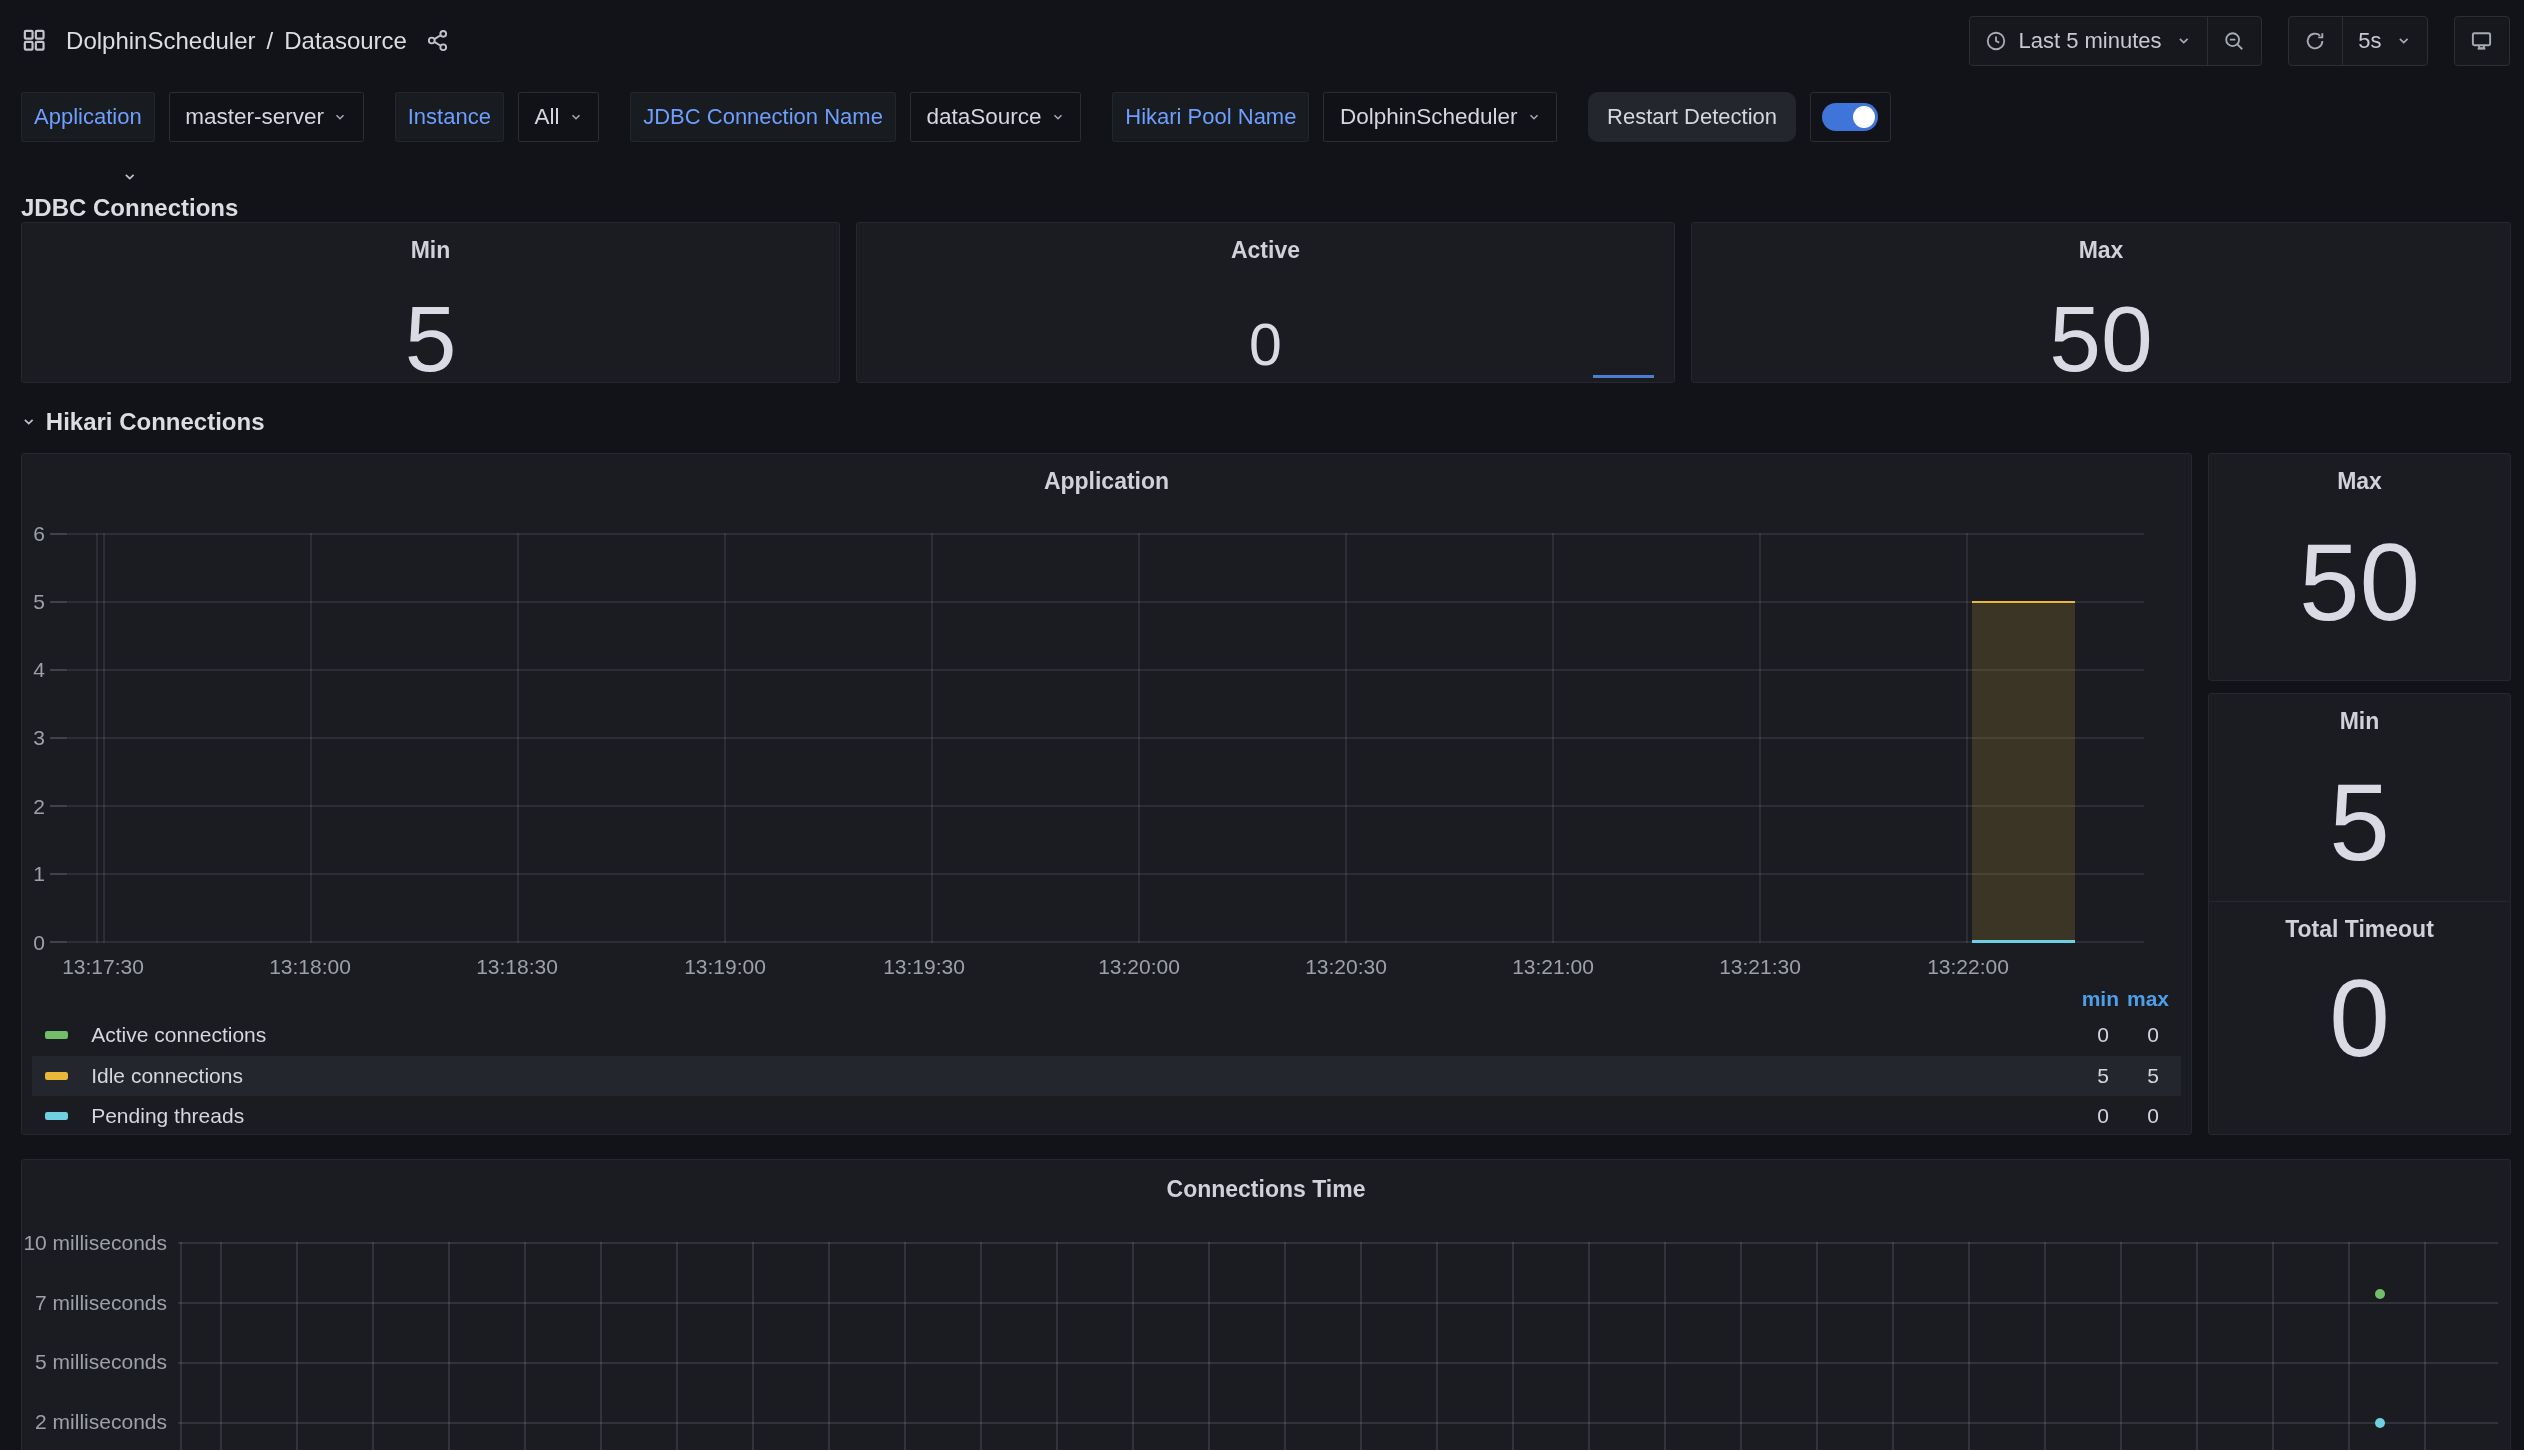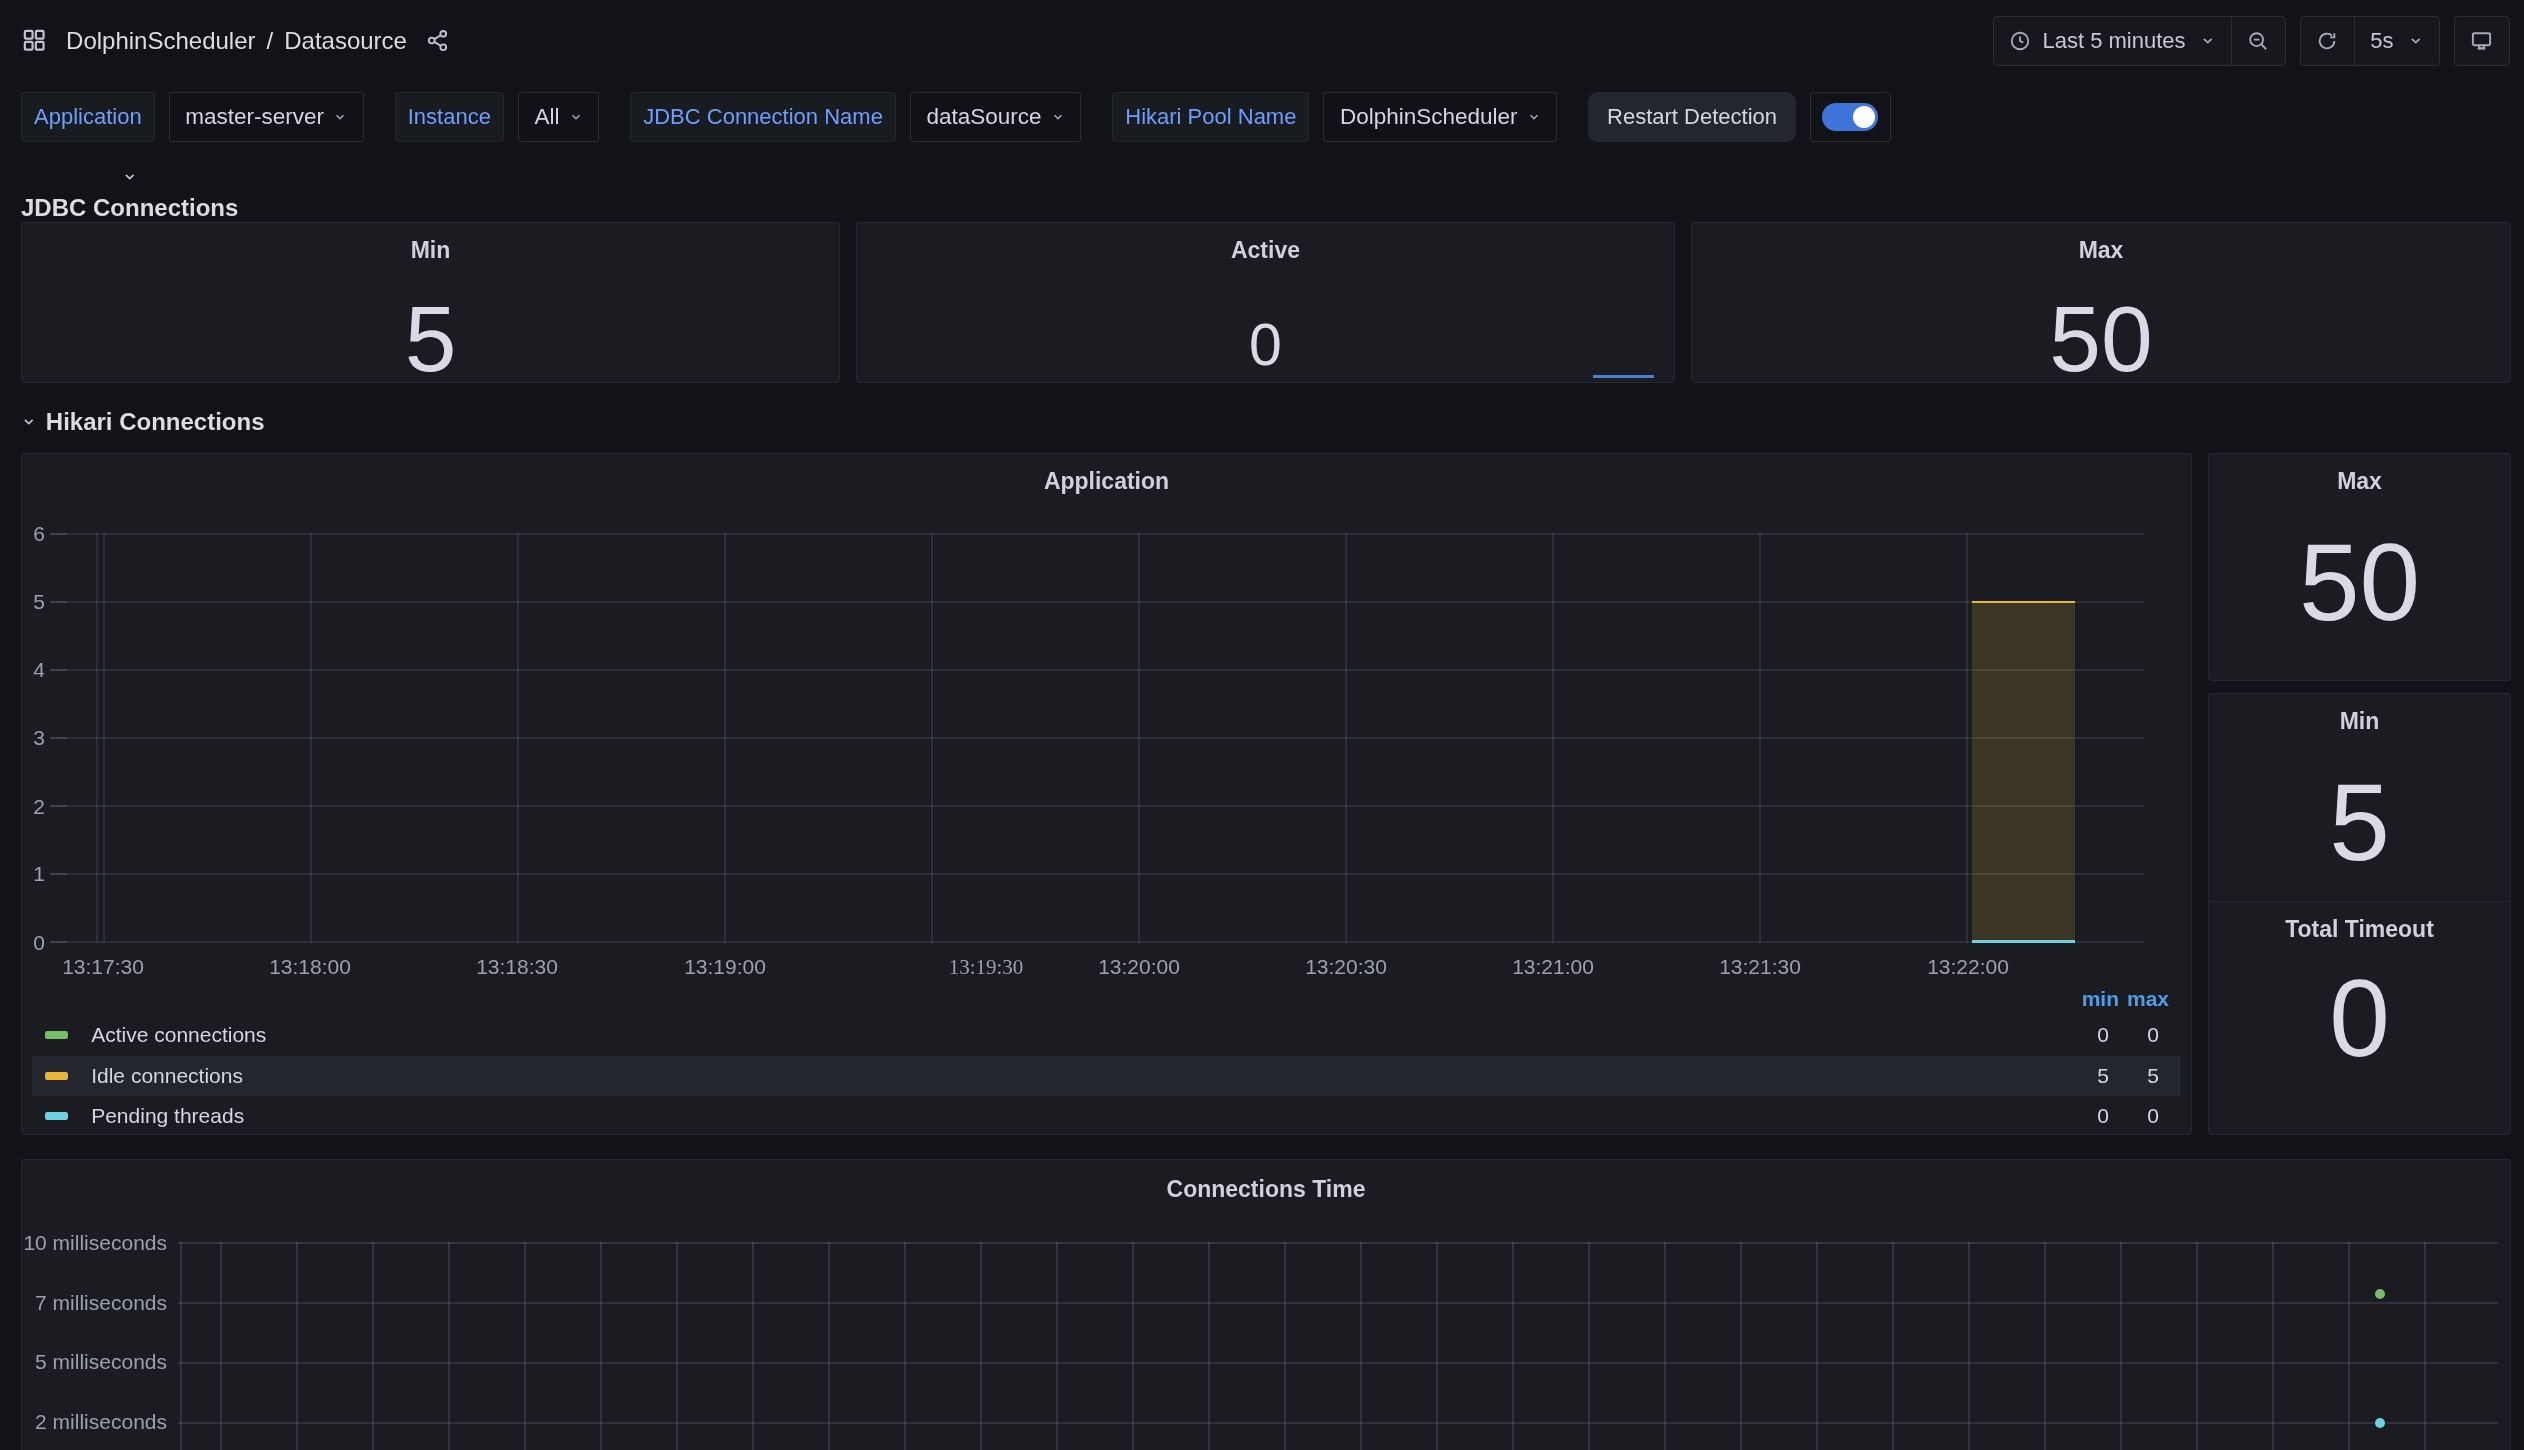--- a/index.html
+++ b/index.html
@@ -27,21 +27,21 @@
   *{margin:0;padding:0;box-sizing:border-box;}
   body{font-family:"Liberation Sans", sans-serif;background:var(--page-bg);}
   .screen{position:relative;width:2525px;height:1451px;background:var(--page-bg);overflow:hidden;color:var(--text);}
 
   
   .topbar{position:absolute;left:0;top:0;width:100%;height:81px;}
   .tb-left{position:absolute;left:21px;top:0;height:81px;display:flex;align-items:center;gap:18.7px;}
   .breadcrumb{display:flex;align-items:center;gap:11px;font-size:24px;font-weight:500;color:var(--text-strong);}
   .icon{display:inline-flex;align-items:center;justify-content:center;}
   .icon svg{display:block;}
-  .tb-right{position:absolute;right:15.5px;top:15.5px;height:50px;display:flex;gap:14px;}
+  .tb-right{position:absolute;right:15.5px;top:15.5px;height:50px;display:flex;gap:26px;}
   .btn-group{display:flex;align-items:stretch;background:var(--btn-bg);border:1.6px solid var(--box-border);border-radius:3.9px;overflow:hidden;}
   .tb-btn{display:flex;align-items:center;gap:11px;padding:0 15.5px;font-size:22px;color:#C7C8D1;cursor:pointer;}
   .tb-btn + .tb-btn{border-left:1.6px solid var(--box-border);}
   .caret{margin-left:3.1px;}
 
   
   .filterbar{position:absolute;left:21px;top:92px;height:50px;display:flex;gap:31px;align-items:center;}
   .filter-pair{display:flex;gap:14px;align-items:center;}
   .f-label{height:50px;display:flex;align-items:center;padding:0 12px;background:var(--box-label-bg);border:1.6px solid #24262B;border-radius:2.3px;color:var(--blue-label);font-size:22px;font-weight:500;}
   .f-value{height:50px;display:flex;align-items:center;gap:9.3px;padding:0 15.5px;background:var(--box-value-bg);border:1.6px solid var(--box-border);border-radius:2.3px;color:var(--text);font-size:22.5px;}
@@ -293,21 +293,21 @@
 
     <div class="plot-a">
       <div class="idle-area"></div>
       <div class="pending-line"></div>
     </div>
 
     <span class="xtick" style="left:81px;">13:17:30</span>
     <span class="xtick" style="left:288px;">13:18:00</span>
     <span class="xtick" style="left:495px;">13:18:30</span>
     <span class="xtick" style="left:703px;">13:19:00</span>
-    <span class="xtick" style="left:964px;font-family:Liberation Serif, serif;">13:19:30</span>
+    <span class="xtick" style="left:902px;">13:19:30</span>
     <span class="xtick" style="left:1117px;">13:20:00</span>
     <span class="xtick" style="left:1324px;">13:20:30</span>
     <span class="xtick" style="left:1531px;">13:21:00</span>
     <span class="xtick" style="left:1738px;">13:21:30</span>
     <span class="xtick" style="left:1946px;">13:22:00</span>
 
     <span class="legend-head lg-min" style="right:72px;">min</span>
     <span class="legend-head lg-max" style="right:22px;">max</span>
 
     <div class="legend-row" style="top:561px;">

